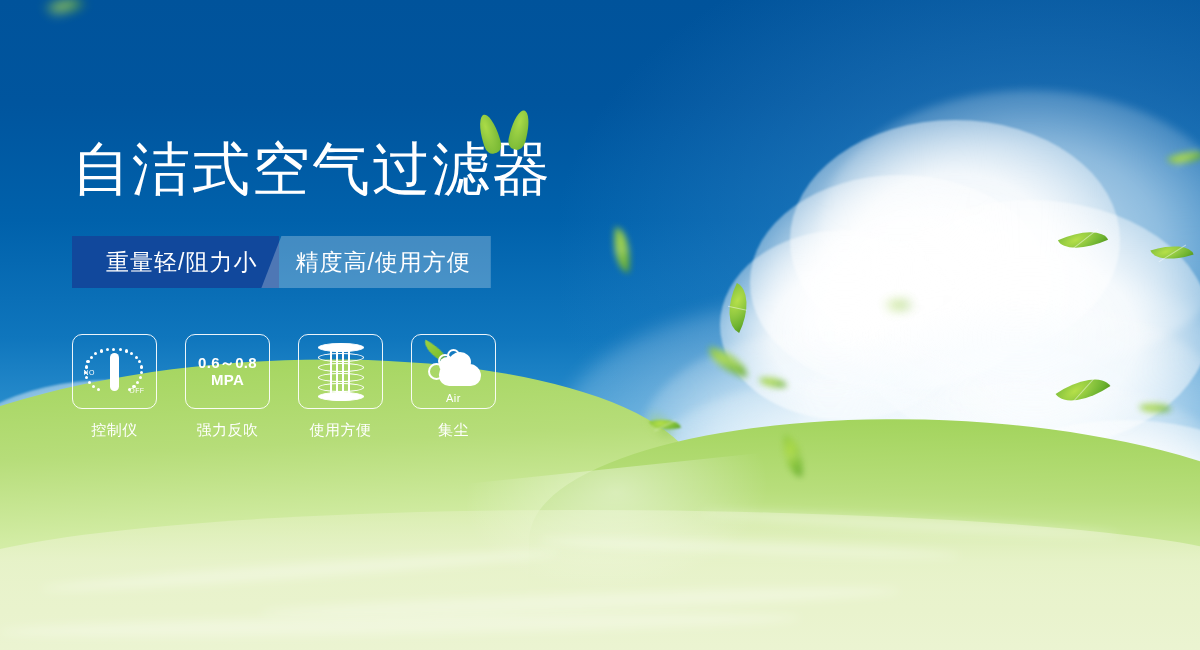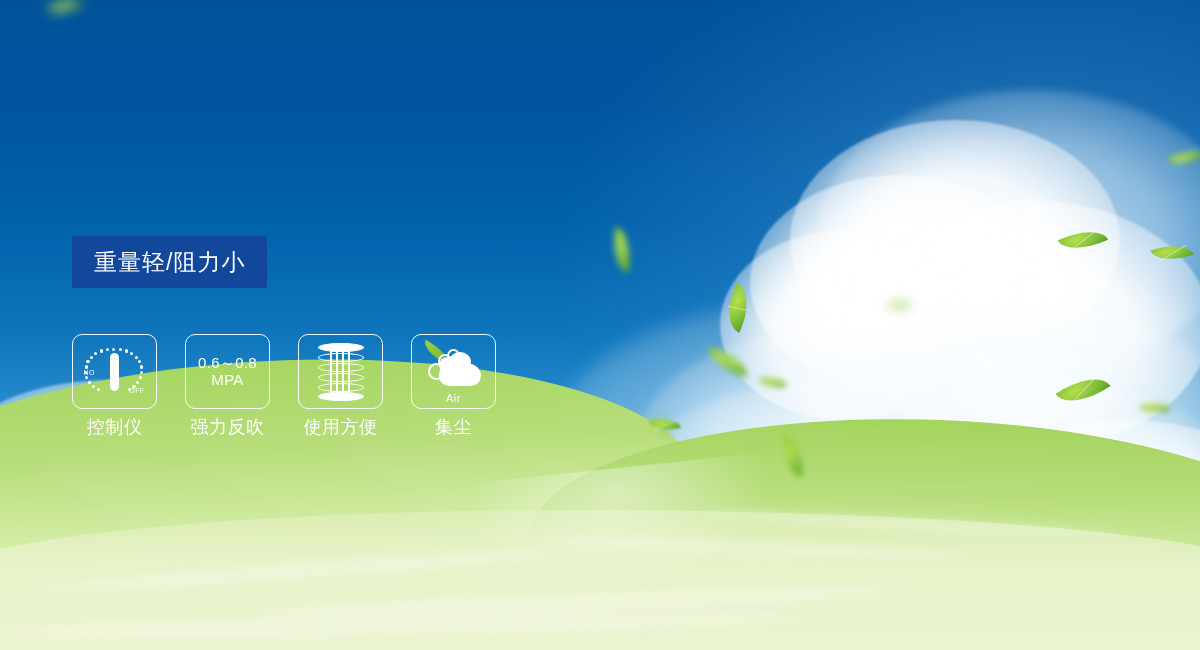--- a/index.html
+++ b/index.html
@@ -235,21 +235,21 @@
   .sub-seg {
     display: flex;
     align-items: center;
     font-size: 23px;
     color: #ffffff;
     letter-spacing: 1px;
     white-space: nowrap;
   }
   .sub-seg.dark {
     background: #11489c;
-    padding: 0 22px 0 22px;
+    padding: 0 22px 0 34px;
   }
   .sub-seg.light {
     background: rgba(255,255,255,0.26);
     padding: 0 20px 0 34px;
     margin-left: -18px;
     clip-path: polygon(20px 0, 100% 0, 100% 100%, 0 100%);
   }
 
   
   .features {
@@ -275,25 +275,26 @@
     align-items: center;
     justify-content: center;
     box-sizing: border-box;
     position: relative;
   }
   .feature-text {
     color: #ffffff;
     font-size: 15px;
     line-height: 1.12;
     letter-spacing: 0.3px;
+    font-weight: bold;
   }
   .feature-label {
-    margin-top: 6px;
+    margin-top: 12px;
     color: #ffffff;
-    font-size: 18px;
+    font-size: 15px;
     letter-spacing: 0.5px;
     white-space: nowrap;
     text-align: center;
   }
 
   
   .gauge { position: relative; width: 62px; height: 56px; }
   .gauge-dot {
     position: absolute;
     width: 3.2px; height: 3.2px;
@@ -424,23 +425,31 @@
   <div class="leaf" style="left:726px; top:286px; width:24px; height:44px; transform:rotate(26deg);"></div>
   <div class="leaf blur" style="left:706px; top:352px; width:44px; height:20px; transform:rotate(16deg);"></div>
   <div class="leaf blur" style="left:760px; top:376px; width:26px; height:13px; transform:rotate(-10deg);"></div>
   <div class="leaf" style="left:1058px; top:378px; width:50px; height:24px; transform:rotate(-34deg);"></div>
   <div class="leaf blur" style="left:1140px; top:402px; width:30px; height:12px; transform:rotate(-14deg);"></div>
   <div class="leaf blur" style="left:1168px; top:150px; width:36px; height:15px; transform:rotate(-26deg);"></div>
   <div class="leaf blur" style="left:782px; top:436px; width:22px; height:40px; transform:rotate(6deg);"></div>
   <div class="leaf blur2" style="left:648px; top:420px; width:26px; height:11px; transform:rotate(22deg);"></div>
   <div class="leaf blur2" style="left:888px; top:300px; width:22px; height:10px; transform:rotate(-20deg);"></div>
 
+  <div class="title-block">
+    <div class="sprout">
+      <span class="sprout-leaf l"></span>
+      <span class="sprout-leaf r"></span>
+    </div>
+    <div class="main-title">自洁式空气过滤器</div>
+  </div>
 
   <div class="subtitle-bar">
     <div class="sub-seg dark">重量轻/阻力小</div>
+    <div class="sub-seg light">精度高/使用方便</div>
   </div>
 
   <div class="features">
 
     <div class="feature">
       <div class="feature-box">
         <div class="gauge">
           <span class="gauge-dot" style="left:28.6px; top:4.0px;"></span>
           <span class="gauge-dot" style="left:35.0px; top:4.4px;"></span>
           <span class="gauge-dot" style="left:41.1px; top:5.9px;"></span>

